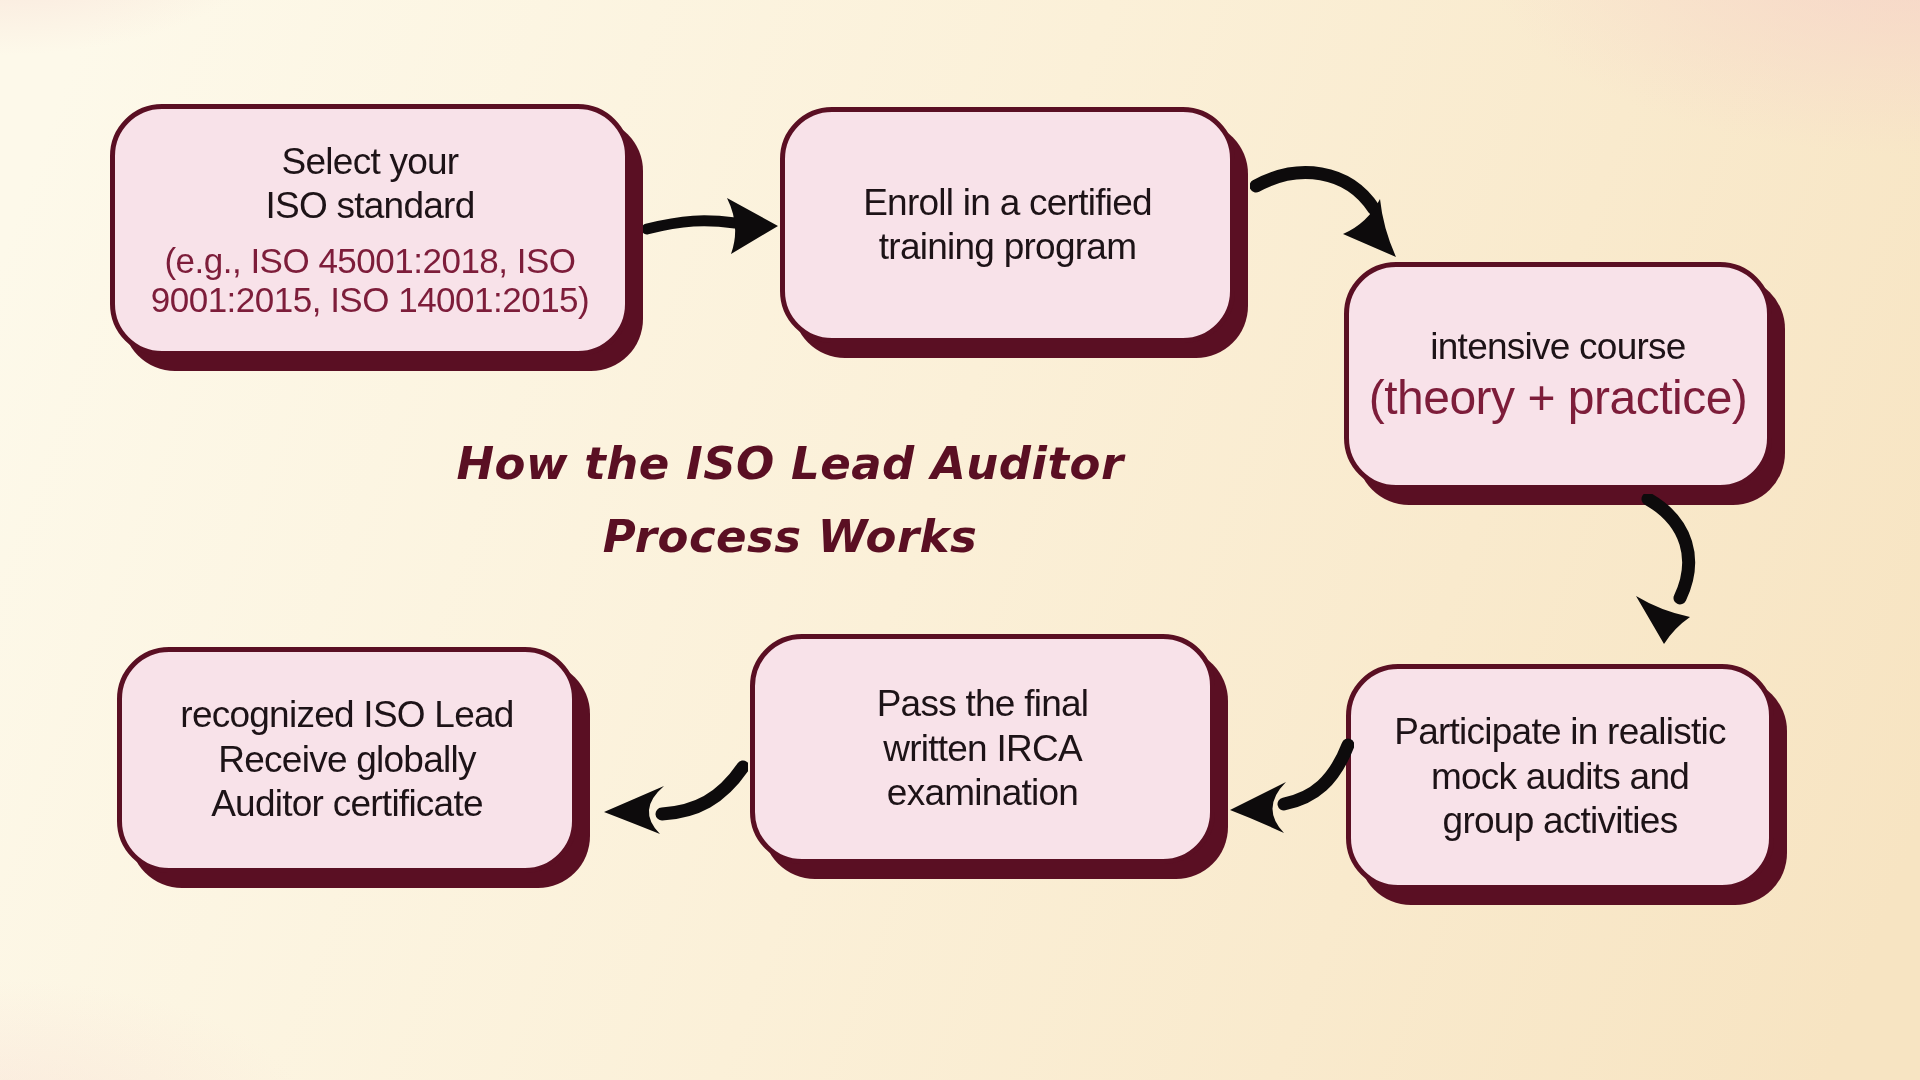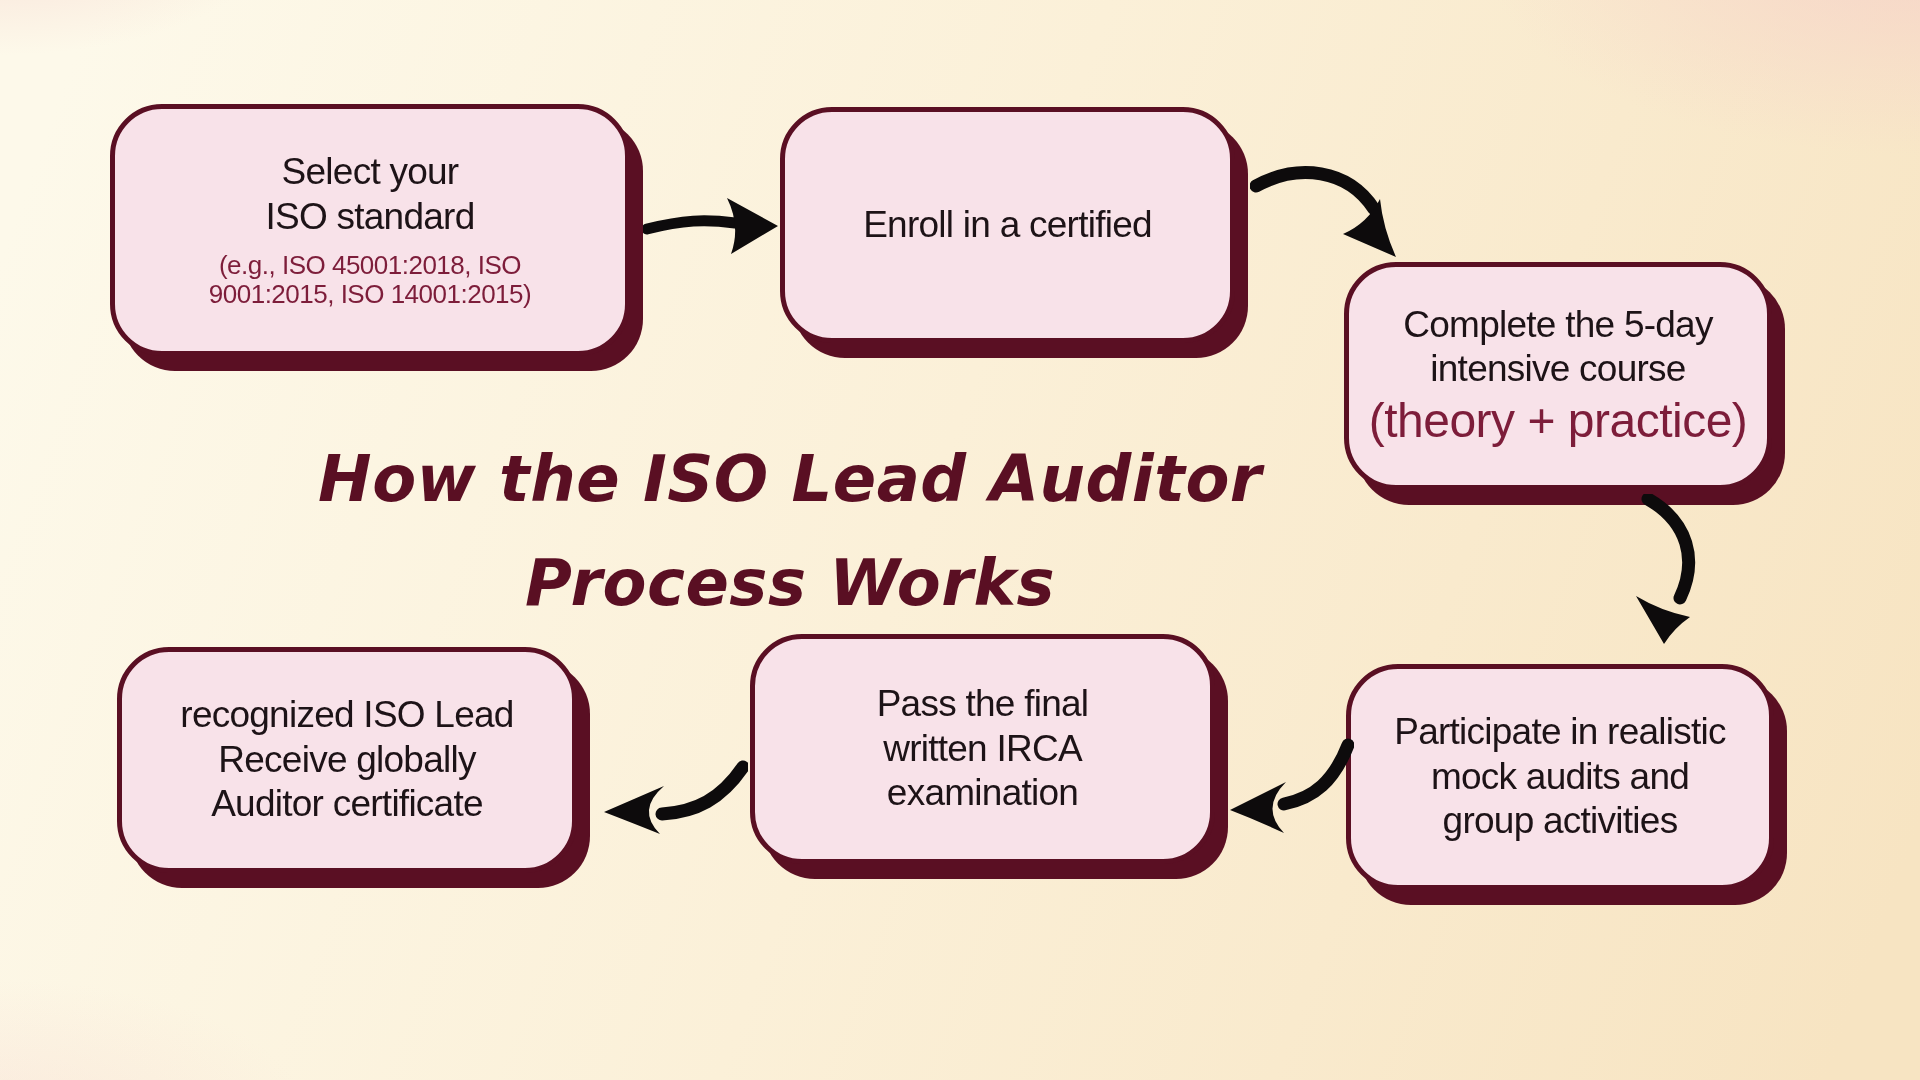--- a/index.html
+++ b/index.html
@@ -23,35 +23,35 @@
     box-shadow:13px 15px 0 var(--box-border,#5a0f23);
     display:flex;flex-direction:column;align-items:center;justify-content:center;
     text-align:center;
     color:var(--text-dark,#1d1317);
   }
   .main-line{
     font-size:37px;line-height:1.2;letter-spacing:-0.75px;
     white-space:nowrap;font-weight:500;
   }
   .sub{margin-top:12px;color:var(--text-maroon,#7d1d3a);}
-  .sub .sub-line{font-size:26px;line-height:1.13;letter-spacing:-0.5px;white-space:nowrap;font-weight:500;}
+  .sub .sub-line{font-size:35px;line-height:1.13;letter-spacing:-0.5px;white-space:nowrap;font-weight:500;}
   .sub--inline{margin-top:0;}
   .sub--inline .sub-line{font-size:48px;line-height:1.2;}
   .box1{left:110px;top:104px;width:520px;height:252px;}
   .box2{left:780px;top:107px;width:455px;height:236px;}
   .box3{left:1344px;top:262px;width:428px;height:228px;}
   .box4{left:1346px;top:664px;width:428px;height:226px;}
   .box5{left:750px;top:634px;width:465px;height:230px;text-align:right;}
   .box6{left:117px;top:647px;width:460px;height:226px;}
   .title{
     position:absolute;left:240px;top:428px;width:1100px;
     text-align:center;
     font-family:"DejaVu Sans","Liberation Sans",sans-serif;
     font-style:italic;font-weight:800;
-    font-size:64px;line-height:1.62;letter-spacing:.5px;
+    font-size:45px;line-height:1.62;letter-spacing:.5px;
     color:var(--title,#5a0f23);
   }
   .title div{white-space:nowrap;}
   .arrow{position:absolute;}
   .arrow path{fill:var(--arrow,#0d0b0c);}
   .arrow .shaft{fill:none;stroke:var(--arrow,#0d0b0c);stroke-linecap:round;}
 </style>
 </head>
 <body>
 
@@ -61,24 +61,24 @@
     <div class="main-line">Select your</div>
     <div class="main-line">ISO standard</div>
     <div class="sub">
       <div class="sub-line">(e.g., ISO 45001:2018, ISO</div>
       <div class="sub-line">9001:2015, ISO 14001:2015)</div>
     </div>
   </div>
 
   <div class="box box2">
     <div class="main-line">Enroll in a certified</div>
+    <div class="main-line">training program</div>
   </div>
 
   <div class="box box3">
-    <div class="main-line">Complete the 5-day</div>
     <div class="main-line">intensive course</div>
     <div class="sub sub--inline">
       <div class="sub-line">(theory + practice)</div>
     </div>
   </div>
 
   <div class="box box4">
     <div class="main-line">Participate in realistic</div>
     <div class="main-line">mock audits and</div>
     <div class="main-line">group activities</div>

